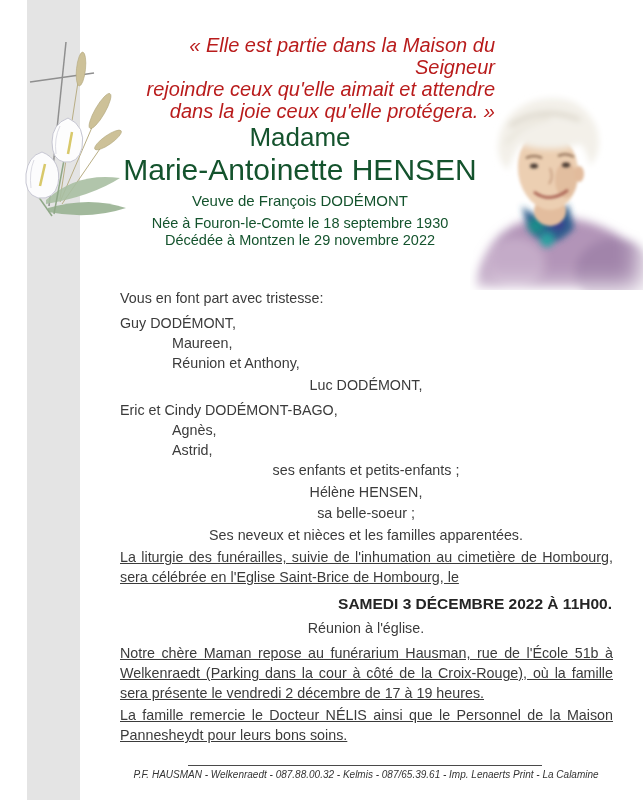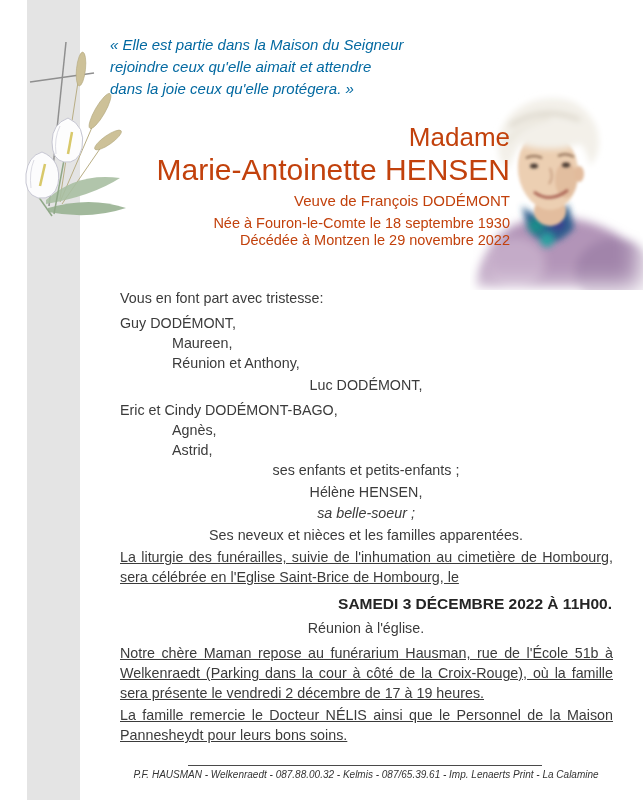--- a/index.html
+++ b/index.html
@@ -1,32 +1,32 @@
 <!DOCTYPE html>
 <html><head>
 <meta charset="utf-8">
 <style>
   html,body{margin:0;padding:0;background:#ffffff;}
   .page{position:relative;width:643px;height:800px;background:#ffffff;overflow:hidden;
         font-family:"Liberation Sans",sans-serif;color:#3b3b3b;}
   .band{position:absolute;left:27px;top:0;width:53px;height:800px;background:#e4e4e4;}
   .decoration{position:absolute;left:2px;top:14px;width:128px;height:215px;}
   .portrait{position:absolute;left:470px;top:78px;width:173px;height:212px;}
-  .quote{position:absolute;left:110px;top:34px;width:385px;text-align:left;
-         font-style:italic;font-size:15px;line-height:22px;color:#0369a1;}
-  .title-block{position:absolute;left:90px;top:122px;width:420px;text-align:right;color:#c2410c;}
+  .quote{position:absolute;left:110px;top:34px;width:385px;text-align:right;
+         font-style:italic;font-size:20px;line-height:22px;color:#b91c1c;}
+  .title-block{position:absolute;left:90px;top:122px;width:420px;text-align:center;color:#14532d;}
   .honorific{font-size:26px;line-height:30px;}
   .deceased-name{font-size:30px;line-height:36px;}
   .widow{font-size:15px;line-height:18px;margin-top:4px;}
   .vital{font-size:14.5px;line-height:17px;}
   .vital.first{margin-top:5px;}
   .family{position:absolute;left:120px;top:288px;width:492px;font-size:14.3px;line-height:20px;}
   .member.indent{padding-left:52px;}
   .member.right{text-align:center;}
-  .gap5{margin-top:5px;} .gap2{margin-top:2px;text-align:center;} .gap1{margin-top:1px;font-style:italic;}
+  .gap5{margin-top:5px;} .gap2{margin-top:2px;text-align:center;} .gap1{margin-top:1px;}
   .para{position:absolute;left:120px;width:493px;font-size:14.3px;line-height:20px;
         text-align:justify;text-align-last:left;text-decoration:underline;}
   .p-liturgy{top:547px;}
   .p-repose{top:643px;}
   .p-thanks{top:705px;}
   .date-line{position:absolute;left:120px;top:595px;width:492px;text-align:right;
              font-weight:bold;font-size:15.5px;color:#252525;}
   .meeting-line{position:absolute;left:120px;top:620px;width:492px;text-align:center;
                 font-size:14.3px;}
   .footer-rule{position:absolute;left:188px;top:765px;width:354px;border-top:1px solid #4a4a4a;}

